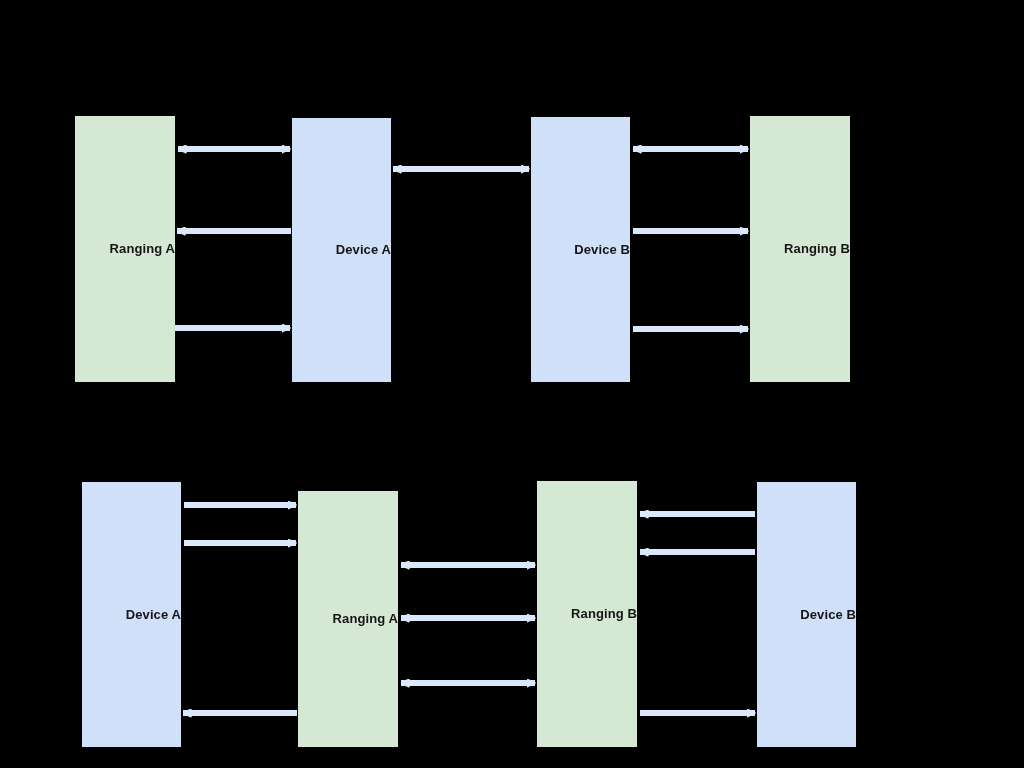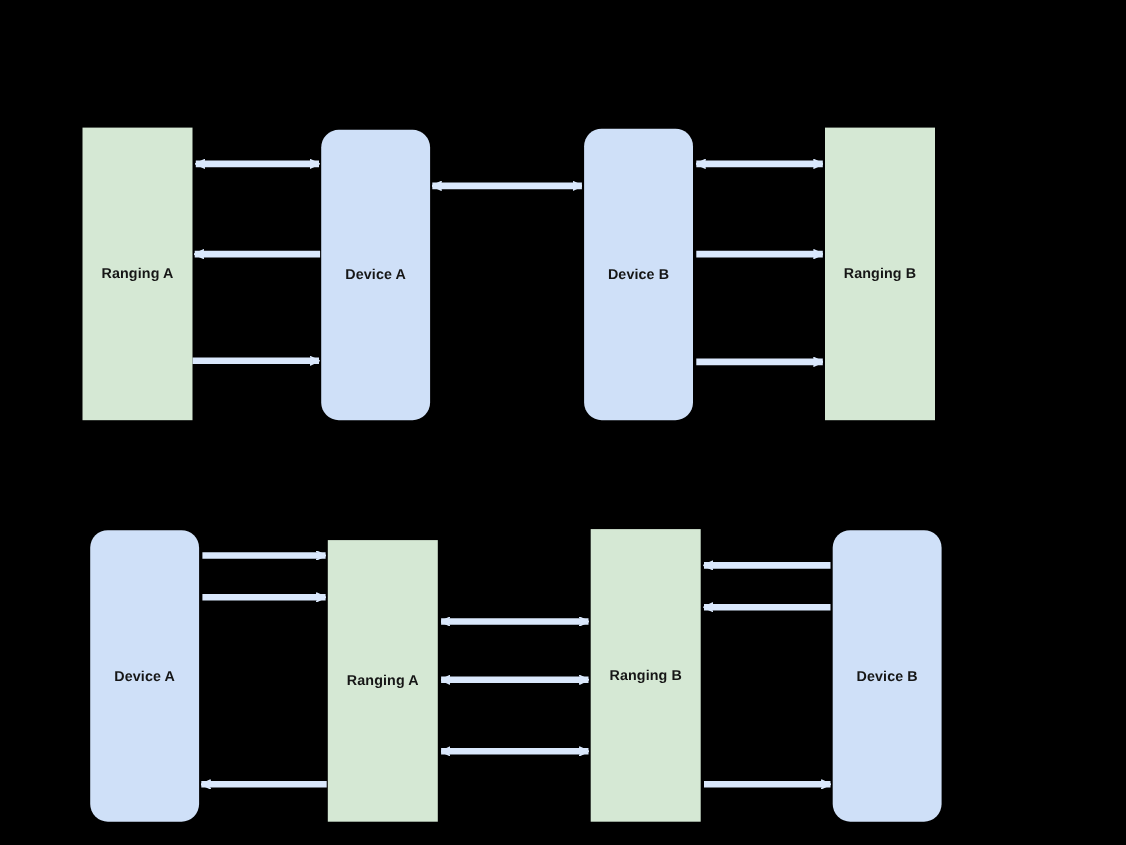--- a/index.html
+++ b/index.html
@@ -12,37 +12,37 @@
     width: 1024px;
     height: 768px;
     background: #000000;
     overflow: hidden;
     font-family: "Liberation Sans", sans-serif;
   }
   .node {
     position: absolute;
     display: flex;
     align-items: center;
-    justify-content: center;
+    justify-content: flex-end;
     box-sizing: border-box;
     text-align: center;
   }
   .node-label {
     font-size: 13px;
     font-weight: bold;
     color: #161616;
     letter-spacing: 0.1px;
     line-height: 1.2;
     font-family: "Liberation Sans", sans-serif;
   }
   .node.rect {
     border-radius: 0;
   }
   .node.rounded {
-    border-radius: 16px;
+    border-radius: 0;
   }
   .edge-layer {
     position: absolute;
     left: 0;
     top: 0;
     width: 1024px;
     height: 768px;
     pointer-events: none;
   }
   .edge-hit {

